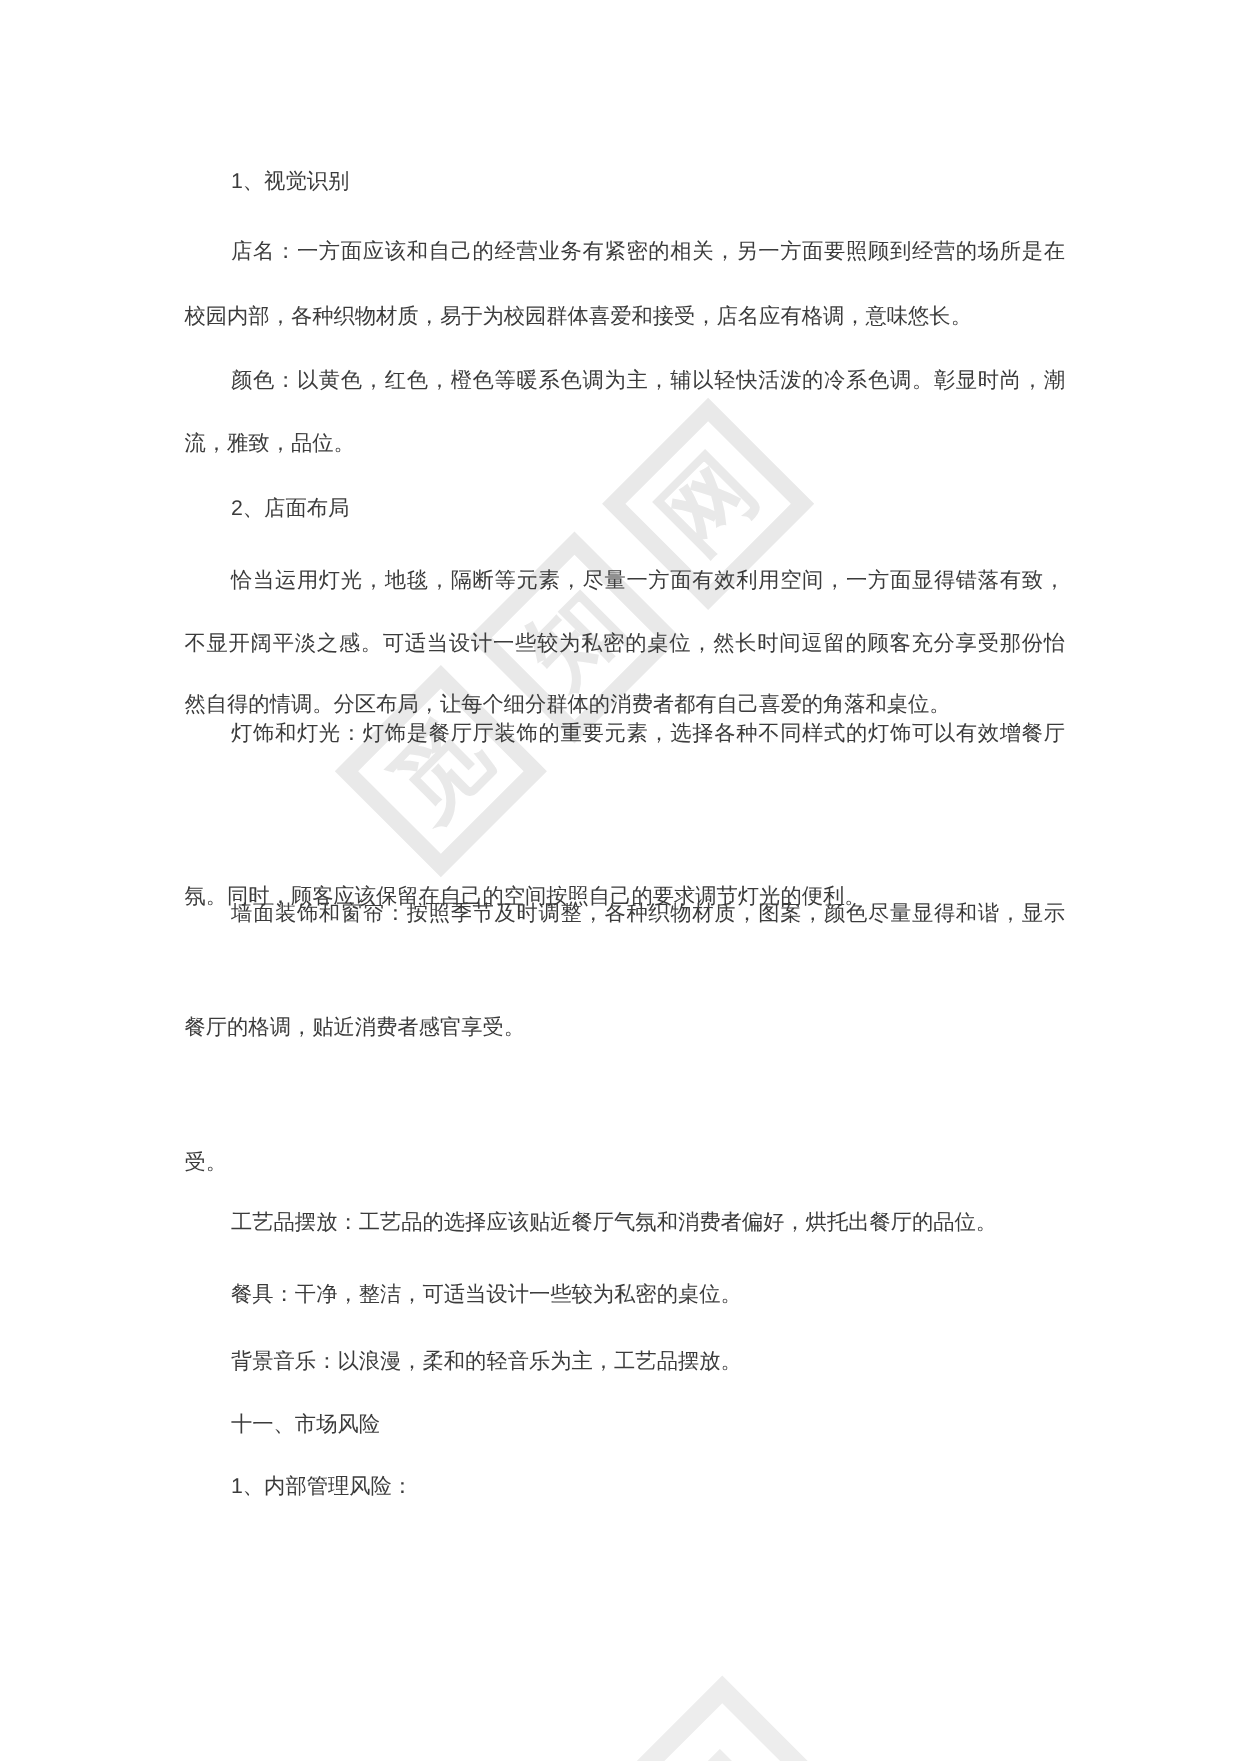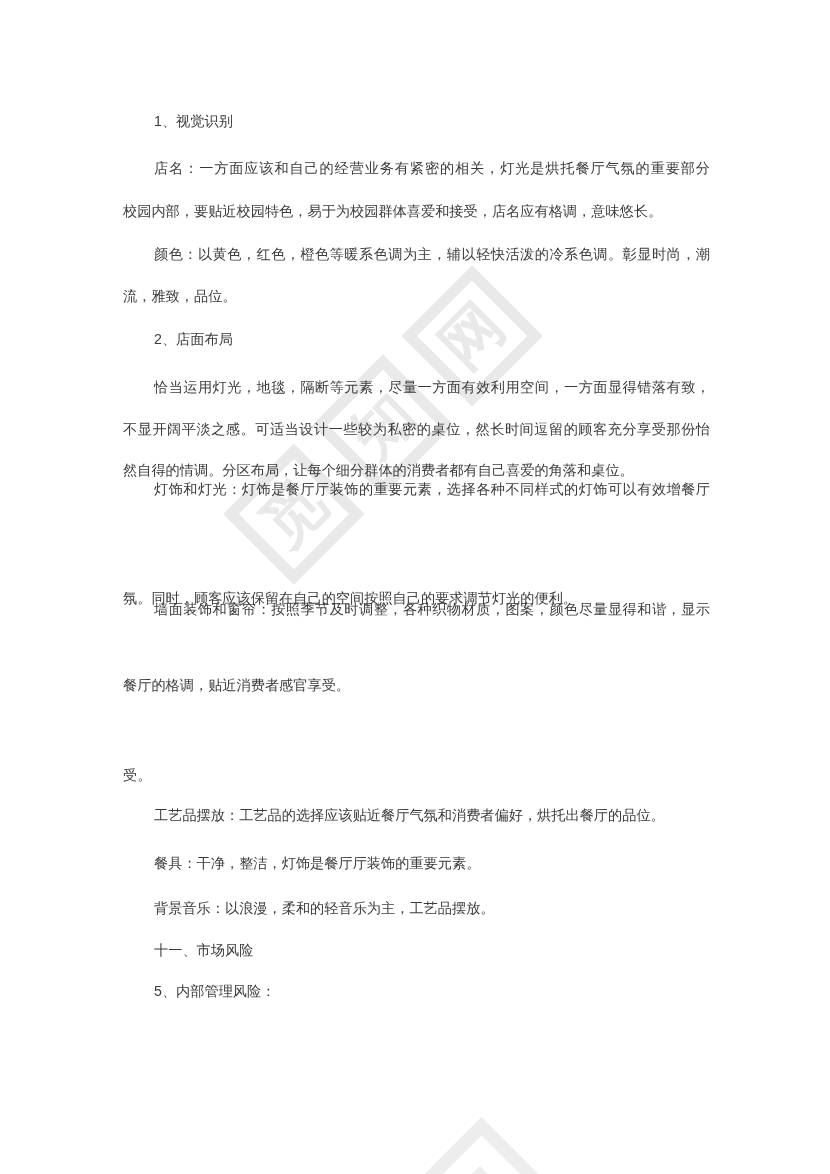--- a/index.html
+++ b/index.html
@@ -71,32 +71,32 @@
 
   <div class="wm-row wm-main">
     <div class="wm-tile">觅</div>
     <div class="wm-tile">知</div>
     <div class="wm-tile">网</div>
   </div>
 
   <div class="wm-bottom">网</div>
 
   <div class="line ind" style="top:113px">1、视觉识别</div>
-  <div class="line ind fill" style="top:160px">店名：一方面应该和自己的经营业务有紧密的相关，灯光是烘托餐厅气氛的重要部分</div>
-  <div class="line" style="top:203px">校园内部，要贴近校园特色，易于为校园群体喜爱和接受，店名应有格调，意味悠长。</div>
+  <div class="line ind fill" style="top:160px">店名：一方面应该和自己的经营业务有紧密的相关，另一方面要照顾到经营的场所是在</div>
+  <div class="line" style="top:203px">校园内部，各种织物材质，易于为校园群体喜爱和接受，店名应有格调，意味悠长。</div>
   <div class="line ind fill" style="top:246px">颜色：以黄色，红色，橙色等暖系色调为主，辅以轻快活泼的冷系色调。彰显时尚，潮</div>
   <div class="line" style="top:288px">流，雅致，品位。</div>
   <div class="line ind" style="top:331px">2、店面布局</div>
   <div class="line ind fill" style="top:379px">恰当运用灯光，地毯，隔断等元素，尽量一方面有效利用空间，一方面显得错落有致，</div>
   <div class="line fill" style="top:421px">不显开阔平淡之感。可适当设计一些较为私密的桌位，然长时间逗留的顾客充分享受那份怡</div>
   <div class="line" style="top:462px">然自得的情调。分区布局，让每个细分群体的消费者都有自己喜爱的角落和桌位。</div>
   <div class="line ind fill" style="top:481px">灯饰和灯光：灯饰是餐厅厅装饰的重要元素，选择各种不同样式的灯饰可以有效增餐厅</div>
   <div class="line" style="top:590px">氛。同时，顾客应该保留在自己的空间按照自己的要求调节灯光的便利。</div>
   <div class="line ind fill" style="top:601px">墙面装饰和窗帘：按照季节及时调整，各种织物材质，图案，颜色尽量显得和谐，显示</div>
   <div class="line" style="top:677px">餐厅的格调，贴近消费者感官享受。</div>
   <div class="line" style="top:767px">受。</div>
   <div class="line ind" style="top:807px">工艺品摆放：工艺品的选择应该贴近餐厅气氛和消费者偏好，烘托出餐厅的品位。</div>
-  <div class="line ind" style="top:855px">餐具：干净，整洁，灯饰是餐厅厅装饰的重要元素。</div>
+  <div class="line ind" style="top:855px">餐具：干净，整洁，可适当设计一些较为私密的桌位。</div>
   <div class="line ind" style="top:900px">背景音乐：以浪漫，柔和的轻音乐为主，工艺品摆放。</div>
   <div class="line ind" style="top:942px">十一、市场风险</div>
-  <div class="line ind" style="top:983px">5、内部管理风险：</div>
+  <div class="line ind" style="top:983px">1、内部管理风险：</div>
 
 </div>
 
 </body></html>

